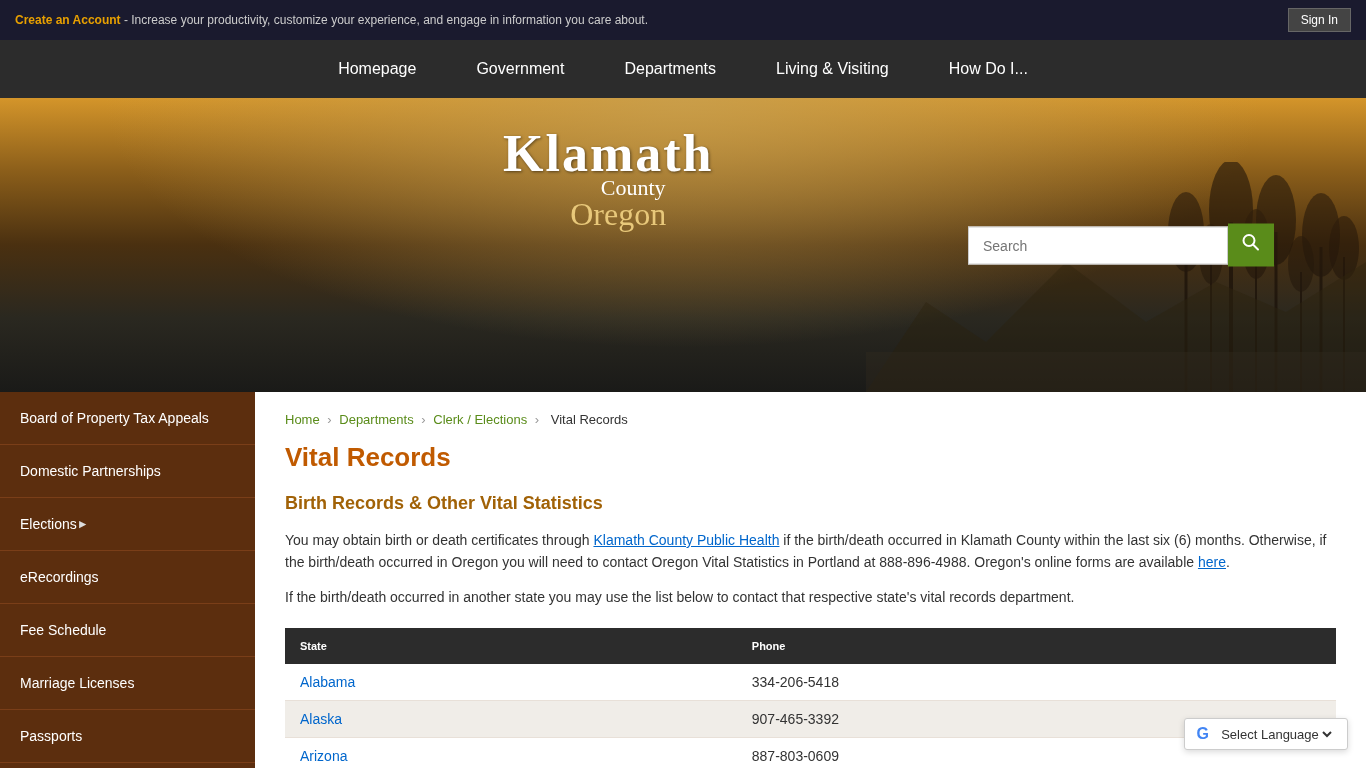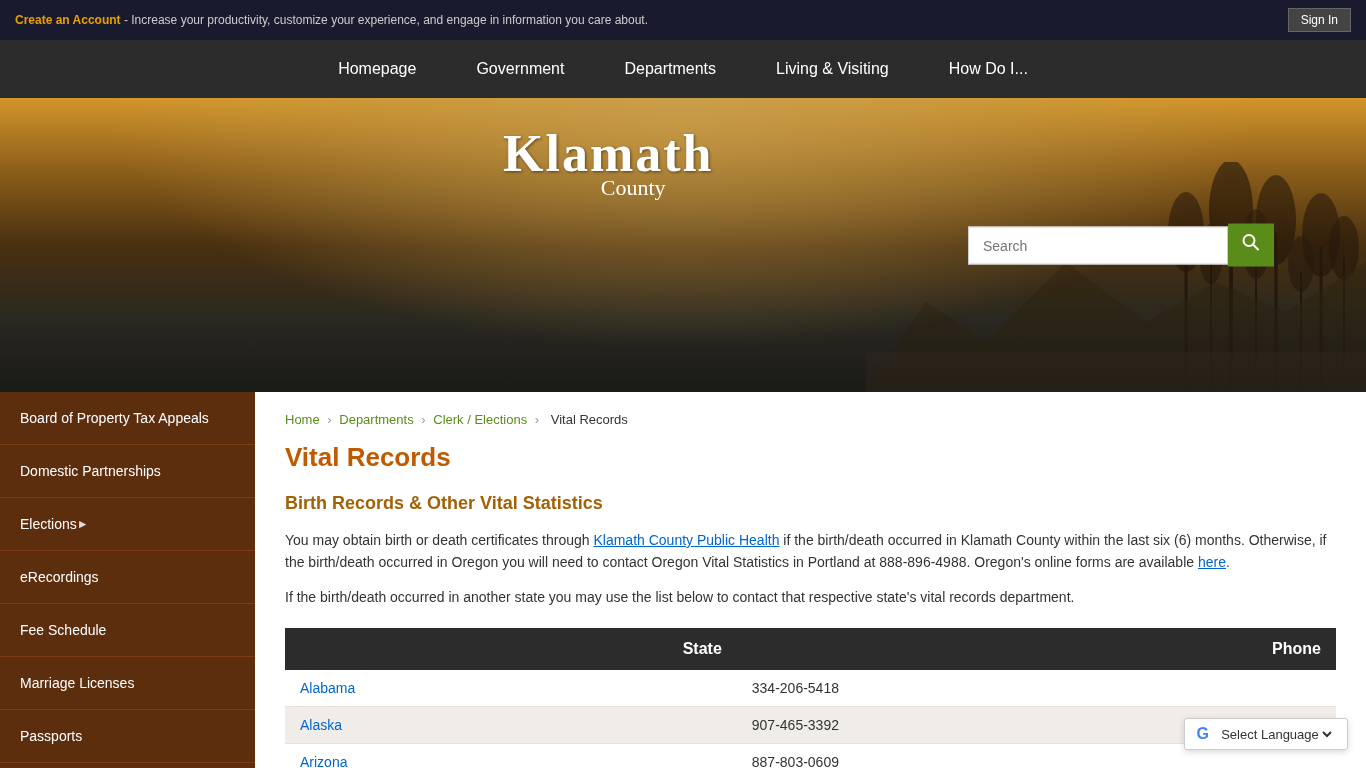--- a/index.html
+++ b/index.html
@@ -181,22 +181,22 @@
       width: 100%;
       border-collapse: collapse;
       margin-top: 20px;
     }
     .records-table thead tr {
       background: #2c2c2c;
       color: #fff;
     }
     .records-table thead th {
       padding: 12px 15px;
-      text-align: right;
-      font-size: 16px;
+      text-align: left;
+      font-size: 11px;
       font-weight: bold;
     }
     .records-table tbody tr:nth-child(even) {
       background: #f0ede8;
     }
     .records-table tbody tr:nth-child(odd) {
       background: #fff;
     }
     .records-table tbody td {
       padding: 10px 15px;
@@ -291,20 +291,21 @@
     <ellipse cx="478" cy="86" rx="15" ry="32" fill="#1a1008" opacity="0.65"></ellipse>
 
     <polygon points="0,230 60,140 120,180 200,100 280,160 350,120 420,150 500,100 500,230" fill="#2a1f0a" opacity="0.5"></polygon>
 
     <rect x="0" y="190" width="500" height="40" fill="#3a3020" opacity="0.4"></rect>
   </svg>
 
   <div class="logo-area">
     <div class="logo-klamath">Klamath</div>
     <div class="logo-county">County</div>
+    <div class="logo-oregon">Oregon</div>
   </div>
 
   <div class="search-area">
     <input class="search-input" type="text" placeholder="Search" style="">
     <button class="search-btn">
       <svg width="18" height="18" viewBox="0 0 18 18" fill="none">
         <circle cx="7" cy="7" r="5.5" stroke="white" stroke-width="2"></circle>
         <line x1="11" y1="11" x2="16" y2="16" stroke="white" stroke-width="2" stroke-linecap="round"></line>
       </svg>
     </button>

